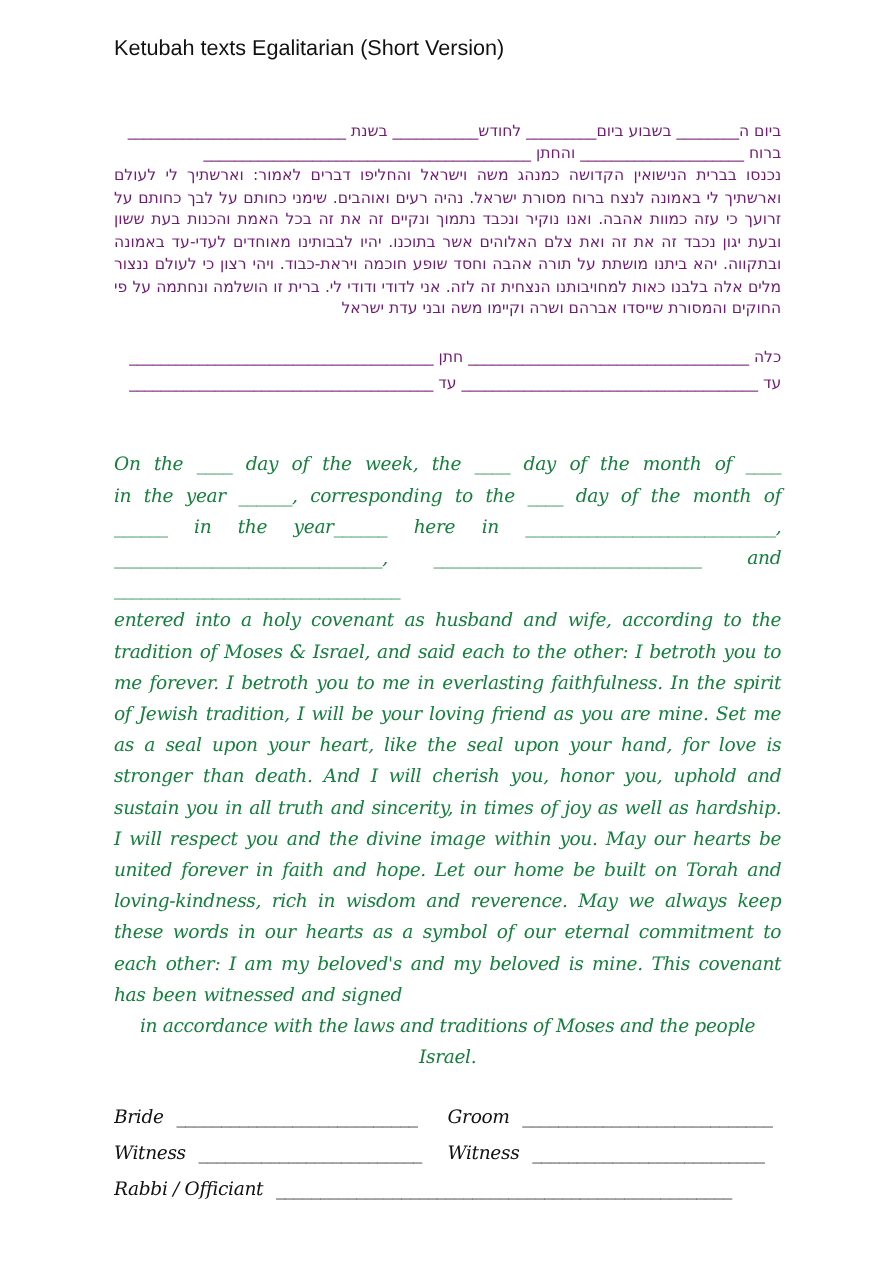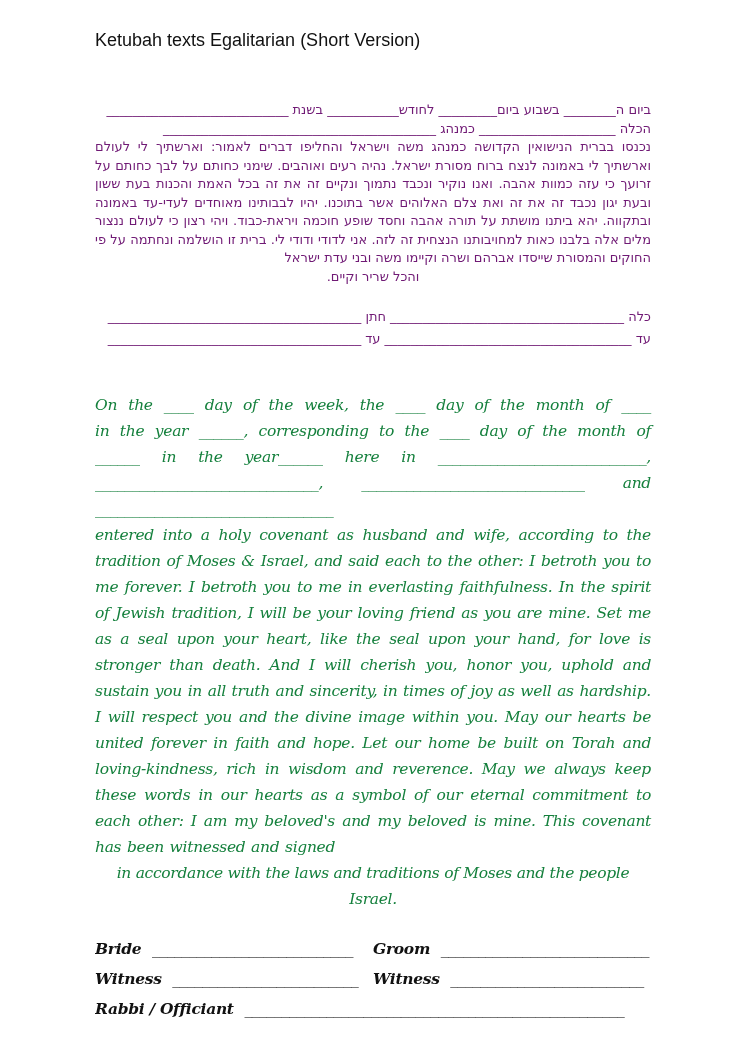--- a/index.html
+++ b/index.html
@@ -55,34 +55,33 @@
     margin-top: 22px;
     font-family: "DejaVu Serif", serif;
     font-style: italic;
     font-size: 15.5px;
     letter-spacing: -0.3px;
     color: #111;
   }
   .sig-row { display: flex; line-height: 30px; }
   .sig-item { width: 50%; white-space: nowrap; overflow: hidden; }
   .sig-item.full { width: 100%; }
-  .sig-label { margin-right: 6px; font-weight: bold; }
+  .sig-label { margin-right: 6px; }
 </style>
 </head>
 <body>
 
 <div class="page">
 
   <h1 class="title">Ketubah texts Egalitarian (Short Version)</h1>
 
   <section class="hebrew">
     <p class="heb-line">ביום ה________ בשבוע ביום_________ לחודש___________ בשנת ____________________________</p>
-    <p class="heb-line">הכלה _____________________ כמנהג __________________________________________</p>
+    <p class="heb-line">ברוח _____________________ והחתן __________________________________________</p>
     <p class="heb-body">נכנסו בברית הנישואין הקדושה כמנהג משה וישראל והחליפו דברים לאמור: וארשתיך לי לעולם וארשתיך לי באמונה לנצח ברוח מסורת ישראל. נהיה רעים ואוהבים. שימני כחותם על לבך כחותם על זרועך כי עזה כמוות אהבה. ואנו נוקיר ונכבד נתמוך ונקיים זה את זה בכל האמת והכנות בעת ששון ובעת יגון נכבד זה את זה ואת צלם האלוהים אשר בתוכנו. יהיו לבבותינו מאוחדים לעדי-עד באמונה ובתקווה. יהא ביתנו מושתת על תורה אהבה וחסד שופע חוכמה ויראת-כבוד. ויהי רצון כי לעולם ננצור מלים אלה בלבנו כאות למחויבותנו הנצחית זה לזה. אני לדודי ודודי לי. ברית זו הושלמה ונחתמה על פי החוקים והמסורת שייסדו אברהם ושרה וקיימו משה ובני עדת ישראל</p>
-    <p class="heb-center">והכל שריר וקיים.</p>
     <div class="heb-sig-block">
       <p class="heb-line">כלה ____________________________________ חתן _______________________________________</p>
       <p class="heb-line">עד ______________________________________ עד _______________________________________</p>
     </div>
   </section>
 
   <section class="english">
     <p class="eng-opening">On the ____ day of the week, the ____ day of the month of ____ in the year ______, corresponding to the ____ day of the month of ______ in the year______ here in ____________________________, ______________________________, ______________________________ and ________________________________</p>
     <p class="eng-body">entered into a holy covenant as husband and wife, according to the tradition of Moses &amp; Israel, and said each to the other: I betroth you to me forever. I betroth you to me in everlasting faithfulness. In the spirit of Jewish tradition, I will be your loving friend as you are mine. Set me as a seal upon your heart, like the seal upon your hand, for love is stronger than death. And I will cherish you, honor you, uphold and sustain you in all truth and sincerity, in times of joy as well as hardship. I will respect you and the divine image within you. May our hearts be united forever in faith and hope. Let our home be built on Torah and loving-kindness, rich in wisdom and reverence. May we always keep these words in our hearts as a symbol of our eternal commitment to each other: I am my beloved's and my beloved is mine. This covenant has been witnessed and signed</p>
     <p class="eng-center">in accordance with the laws and traditions of Moses and the people Israel.</p>

